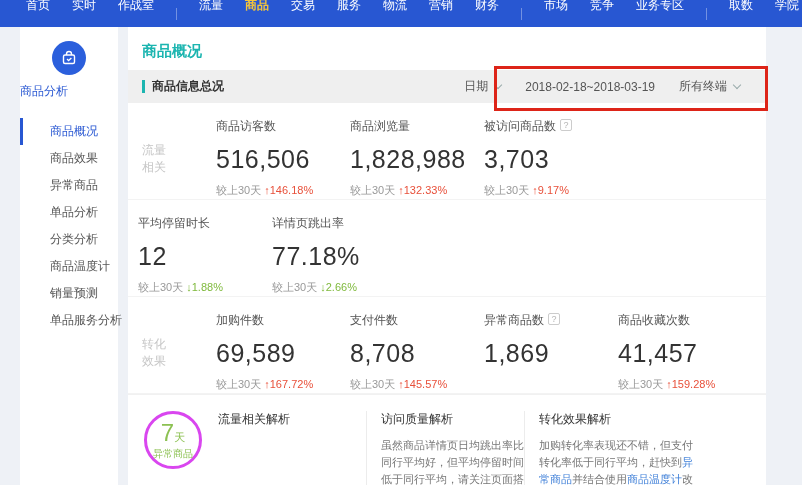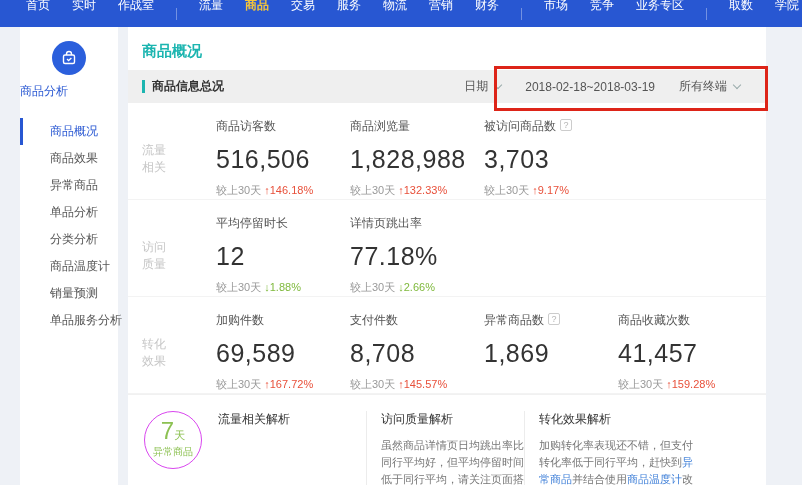--- a/index.html
+++ b/index.html
@@ -47,21 +47,21 @@
   .m-label { font-size:12px; color:#555; margin-bottom:10px; white-space:nowrap; }
   .m-value { font-size:25px; color:#333; letter-spacing:.5px; white-space:nowrap; }
   .m-cmp { margin-top:9px; font-size:11px; color:#999; white-space:nowrap; }
   .m-change { margin-left:3px; }
   .trend-up { color:#e8503a; }
   .trend-down { color:#7fb93c;margin-top:36px; }
   .help-ic { display:inline-block; width:12px; height:12px; border:1px solid #ccc; border-radius:2px; font-size:9px; line-height:10px; text-align:center; color:#b5b5b5; margin-left:4px; vertical-align:2px; }
 
   
   .insights { display:flex; border-top:1px solid #f1f1f1; padding:16px 0 0 16px; }
-  .badge { flex-shrink:0; width:58px; height:58px; border:1px solid #d946ef; border-radius:50%; color:#8cc152; text-align:center; padding-top:8px; }
+  .badge { flex-shrink:0; width:58px; height:58px; border:3px solid #d946ef; border-radius:50%; color:#8cc152; text-align:center; padding-top:8px; }
   .badge-val { font-size:24px; line-height:22px; }
   .badge-unit { font-size:11px; }
   .badge-cap { font-size:10px; margin-top:2px; }
   .in-col { margin-left:16px; }
   .in-col1 { width:148px; }
   .in-col2 { width:158px; border-left:1px solid #ececec; padding-left:14px; margin-left:0; }
   .in-col3 { width:178px; border-left:1px solid #ececec; padding-left:14px; margin-left:0; }
   .in-title { font-size:12px; font-weight:normal; color:#333; margin-bottom:9px; }
   .in-body { font-size:11px; color:#777; line-height:17px; }
   .in-link { color:#3e7fd8; cursor:pointer; }
@@ -154,23 +154,20 @@
         <div class="m-cmp"><span>较上30天</span><span class="m-change trend-up">↑132.33%</span></div>
       </div>
       <div class="m-cell">
         <div class="m-label"><span>被访问商品数</span><span class="help-ic">?</span></div>
         <div class="m-value">3,703</div>
         <div class="m-cmp"><span>较上30天</span><span class="m-change trend-up">↑9.17%</span></div>
       </div>
     </div>
 
     <div class="m-row">
-      <div class="m-group">
-          <span>访问质量</span>
-        </div>
       <div class="m-cell">
         <div class="m-label">平均停留时长</div>
         <div class="m-value">12</div>
         <div class="m-cmp"><span>较上30天</span><span class="m-change trend-down">↓1.88%</span></div>
       </div>
       <div class="m-cell">
         <div class="m-label">详情页跳出率</div>
         <div class="m-value">77.18%</div>
         <div class="m-cmp"><span>较上30天</span><span class="m-change trend-down">↓2.66%</span></div>
       </div>

